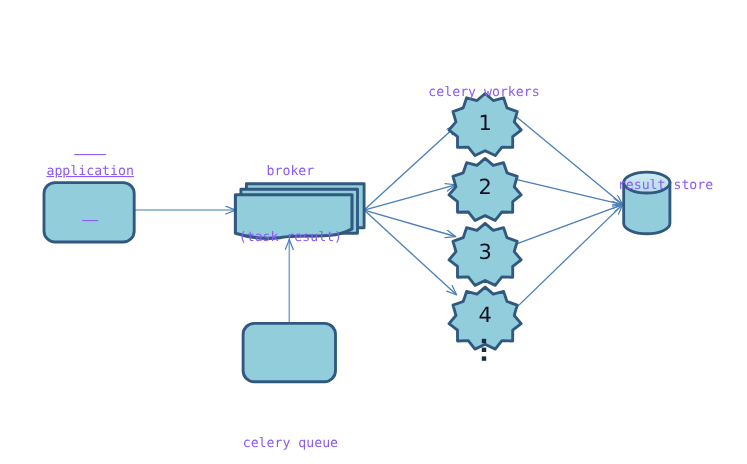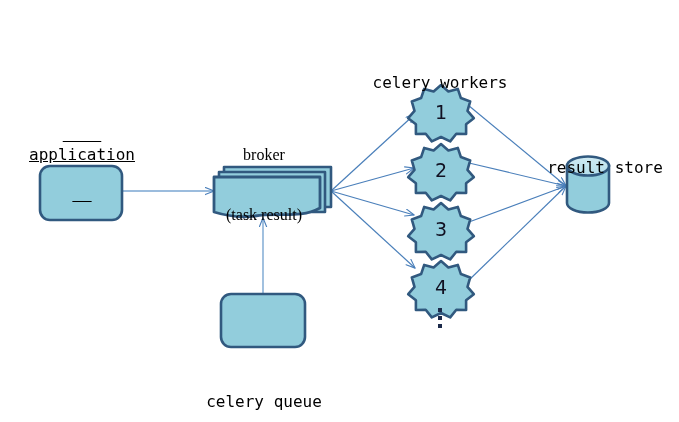--- a/index.html
+++ b/index.html
@@ -19,23 +19,23 @@
   }
   #diagram-svg {
     position: absolute;
     left: 0;
     top: 0;
     width: 679px;
     height: 422px;
   }
   .lbl {
     position: absolute;
-    color: #000000;
+    color: #8b5cf6;
     font-family: "DejaVu Sans Mono", "Liberation Mono", monospace;
-    font-size: 16px;
+    font-size: 12px;
     line-height: 20px;
     white-space: pre;
     text-align: center;
     letter-spacing: 0px;
   }
   .lbl-line { display: block; }
   .worker-num {
     position: absolute;
     color: #111122;
     font-family: "DejaVu Sans", "Liberation Sans", sans-serif;
@@ -142,21 +142,21 @@
     <g>
       <path d="M567,166 L567,203 A21,9.5 0 0 0 609,203 L609,166 Z" fill="#92cddc" stroke="#31597f" stroke-width="2.6"></path>
       <ellipse cx="588" cy="166" rx="21" ry="9.5" fill="url(#cylTop)" stroke="#31597f" stroke-width="2.6"></ellipse>
     </g>
   </svg>
 
   <div class="lbl" style="left:8px; top:105px; width:148px;text-decoration:underline;">
     <span class="lbl-line">application</span>
   </div>
 
-  <div class="lbl" style="left:196px; top:105px; width:136px;font-family:Liberation Serif, serif;">
+  <div class="lbl" style="left:196px; top:105px; width:136px;">
     <span class="lbl-line">broker</span>
     <span class="lbl-line">(task result)</span>
   </div>
 
   <div class="lbl" style="left:193px; top:352px; width:142px;">
     <span class="lbl-line">celery queue</span>
     
   </div>
 
   <div class="lbl" style="left:366px; top:33px; width:148px;">

